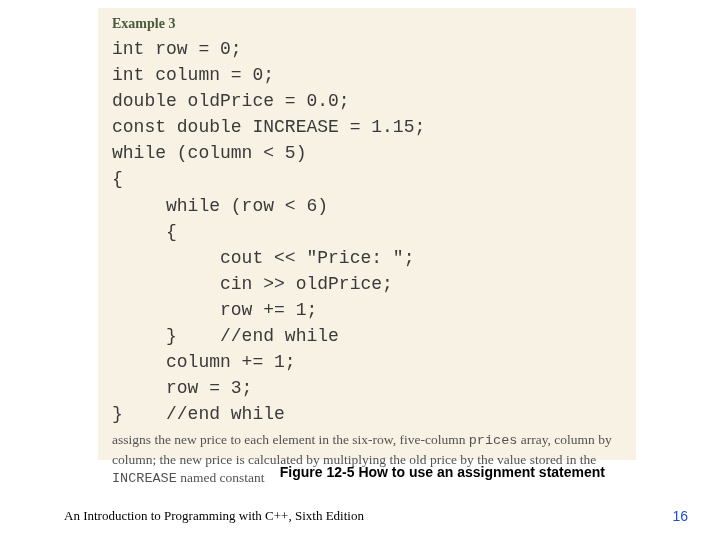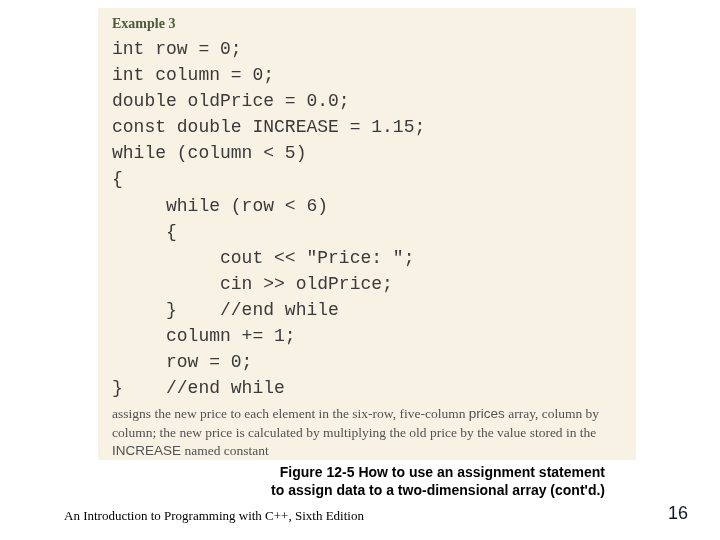--- a/index.html
+++ b/index.html
@@ -37,21 +37,21 @@
     white-space: pre;
   }
   .description {
     font-family: Georgia, 'Times New Roman', serif;
     font-size: 13.5px;
     color: #525252;
     line-height: 1.35;
     margin-top: 4px;
   }
   .mono-inline {
-    font-family: Liberation Sans, sans-serif;
+    font-family: Liberation Mono, monospace;
   }
   .caption {
     position: absolute;
     left: 145px;
     top: 464px;
     width: 460px;
     font-family: Arial, sans-serif;
     font-size: 14px;
     font-weight: bold;
     color: #000;
@@ -65,45 +65,45 @@
     font-family: Liberation Serif, serif;
     font-size: 13px;
     color: #000;
     margin-left: 36px;
   }
   .footer-right {
     position: absolute;
     right: 32px;
     bottom: 16px;
     font-family: Arial, sans-serif;
-    font-size: 18px;
-    color: #0f172a;
+    font-size: 14px;
+    color: #1d4ed8;
   }
 </style>
 </head>
 <body>
 
 <div class="code-panel">
   <div class="example-header">Example 3</div>
   <div class="code-line">int row = 0;</div>
   <div class="code-line">int column = 0;</div>
   <div class="code-line">double oldPrice = 0.0;</div>
   <div class="code-line">const double INCREASE = 1.15;</div>
   <div class="code-line">while (column &lt; 5)</div>
   <div class="code-line">{</div>
   <div class="code-line">     while (row &lt; 6)</div>
   <div class="code-line">     {</div>
   <div class="code-line">          cout &lt;&lt; "Price: ";</div>
   <div class="code-line">          cin &gt;&gt; oldPrice;</div>
+  <div class="code-line">          row += 1;</div>
   <div class="code-line">     }    //end while</div>
   <div class="code-line">     column += 1;</div>
-  <div class="code-line">     row = 0;</div>
+  <div class="code-line">     row = 3;</div>
   <div class="code-line">}    //end while</div>
   <div class="description"><span>assigns the new price to each element in the six-row, five-column </span><span class="mono-inline">prices</span><span> array, column by column; the new price is calculated by multiplying the old price by the value stored in the </span><span class="mono-inline">INCREASE</span><span> named constant</span></div>
 </div>
 
 <div class="caption">
   <span>Figure 12-5 How to use an assignment statement</span><br>
-  <span>to assign data to a two-dimensional array (cont'd.)</span>
 </div>
 
 <div class="footer-left">An Introduction to Programming with C++, Sixth Edition</div>
 <div class="footer-right">16</div>
 
 </body></html>

